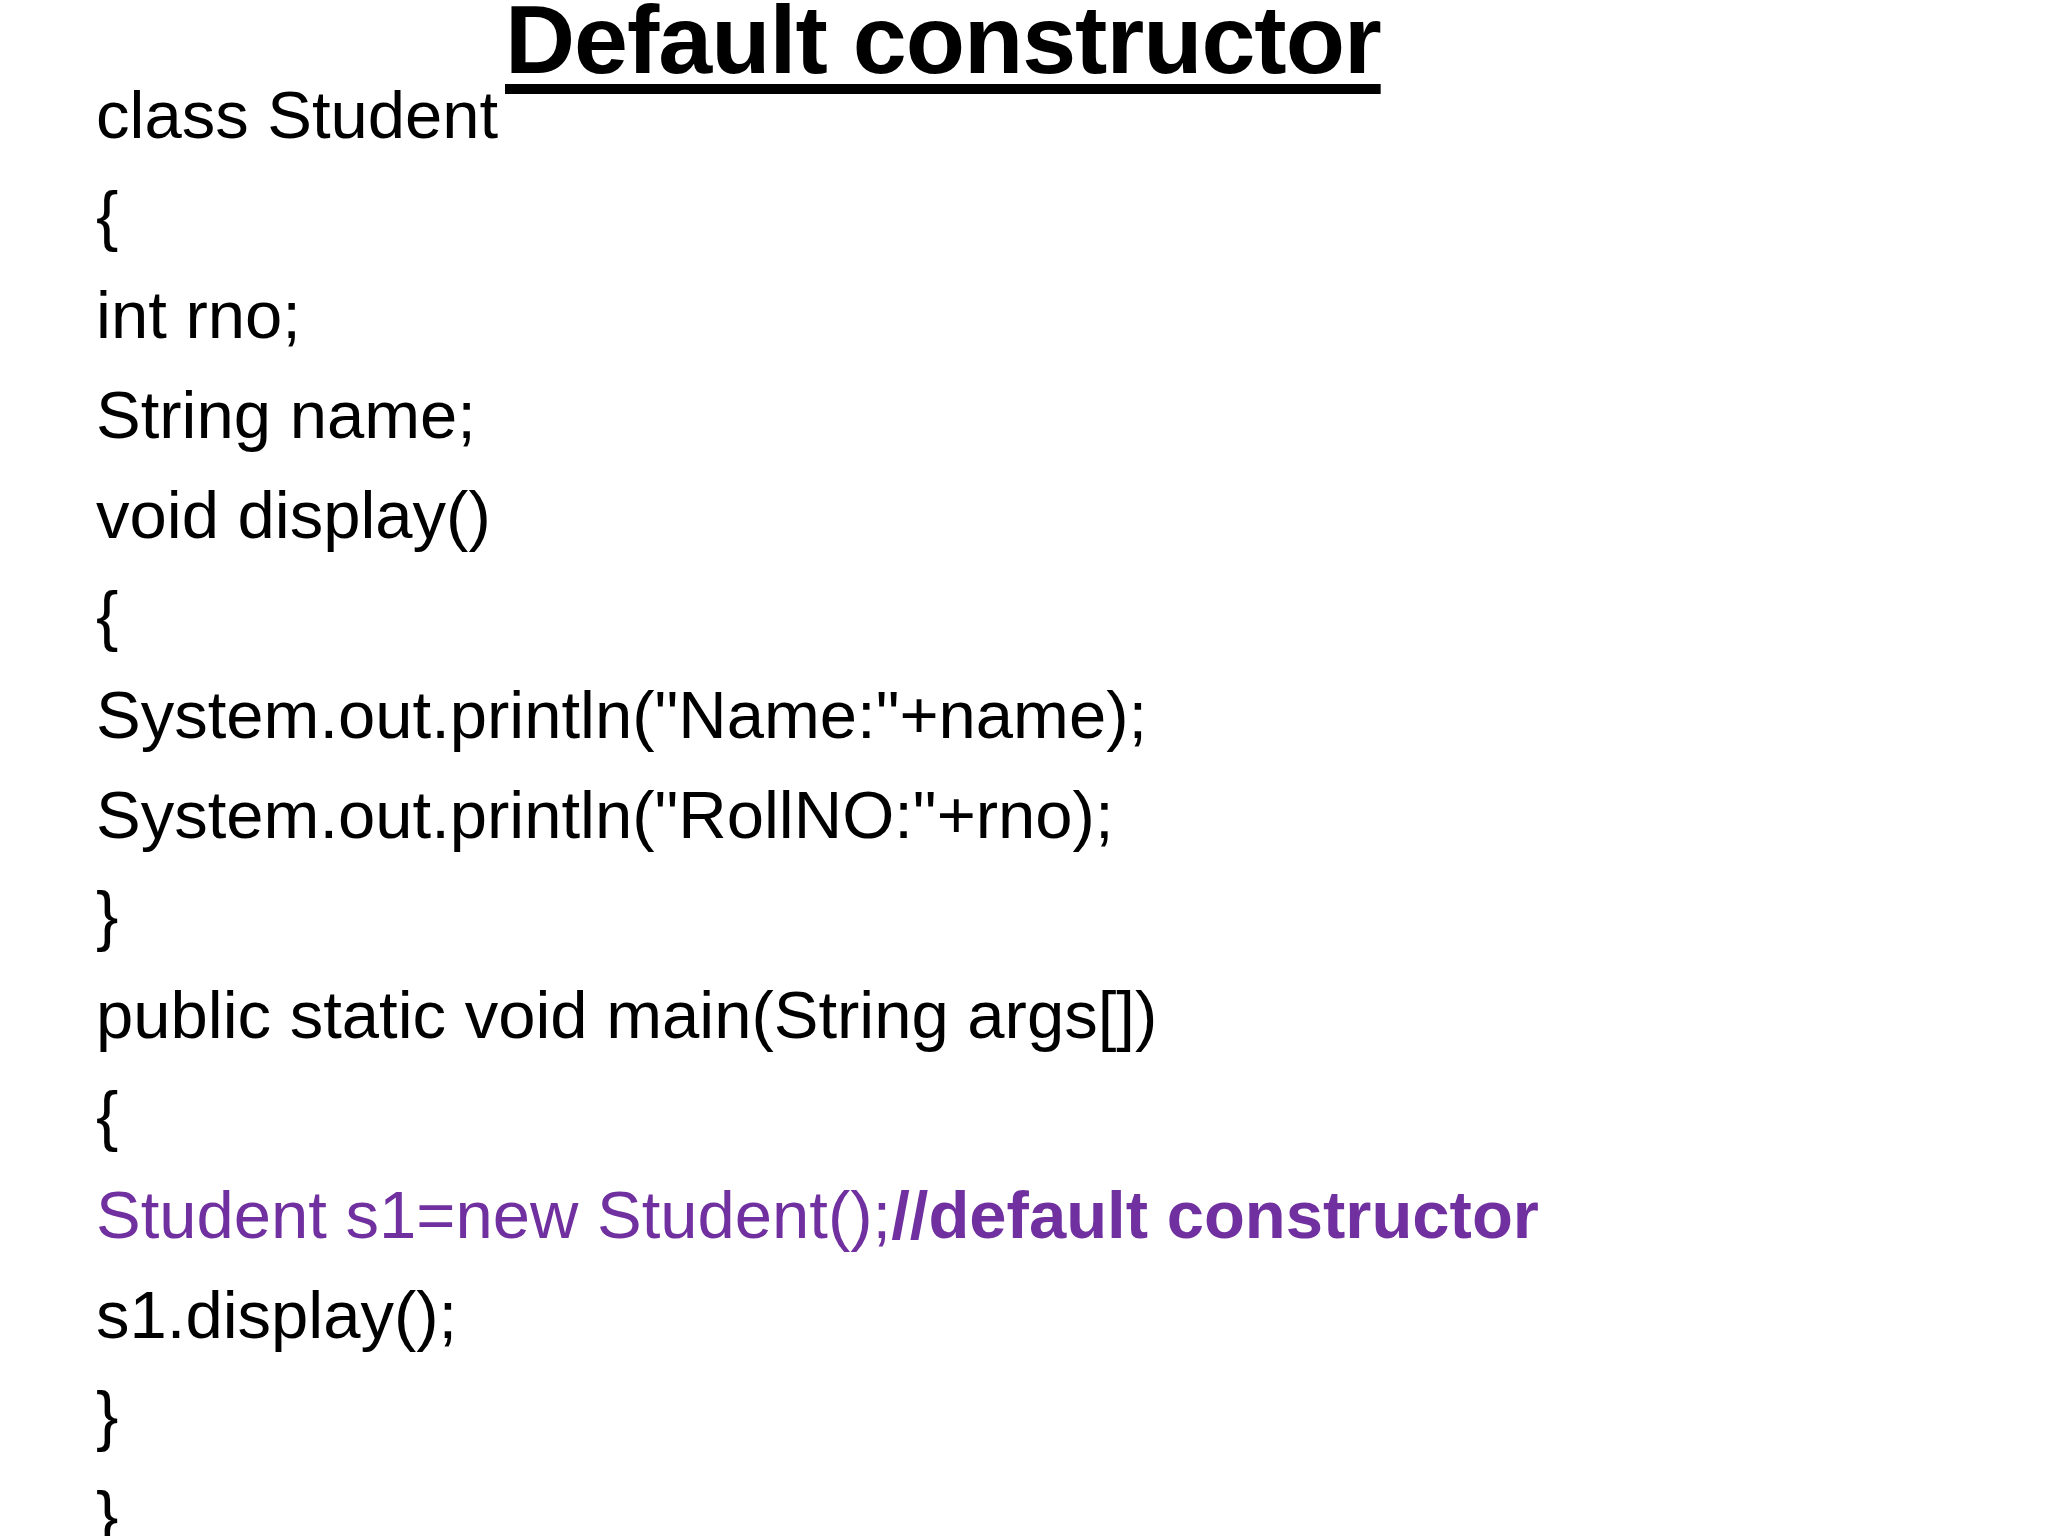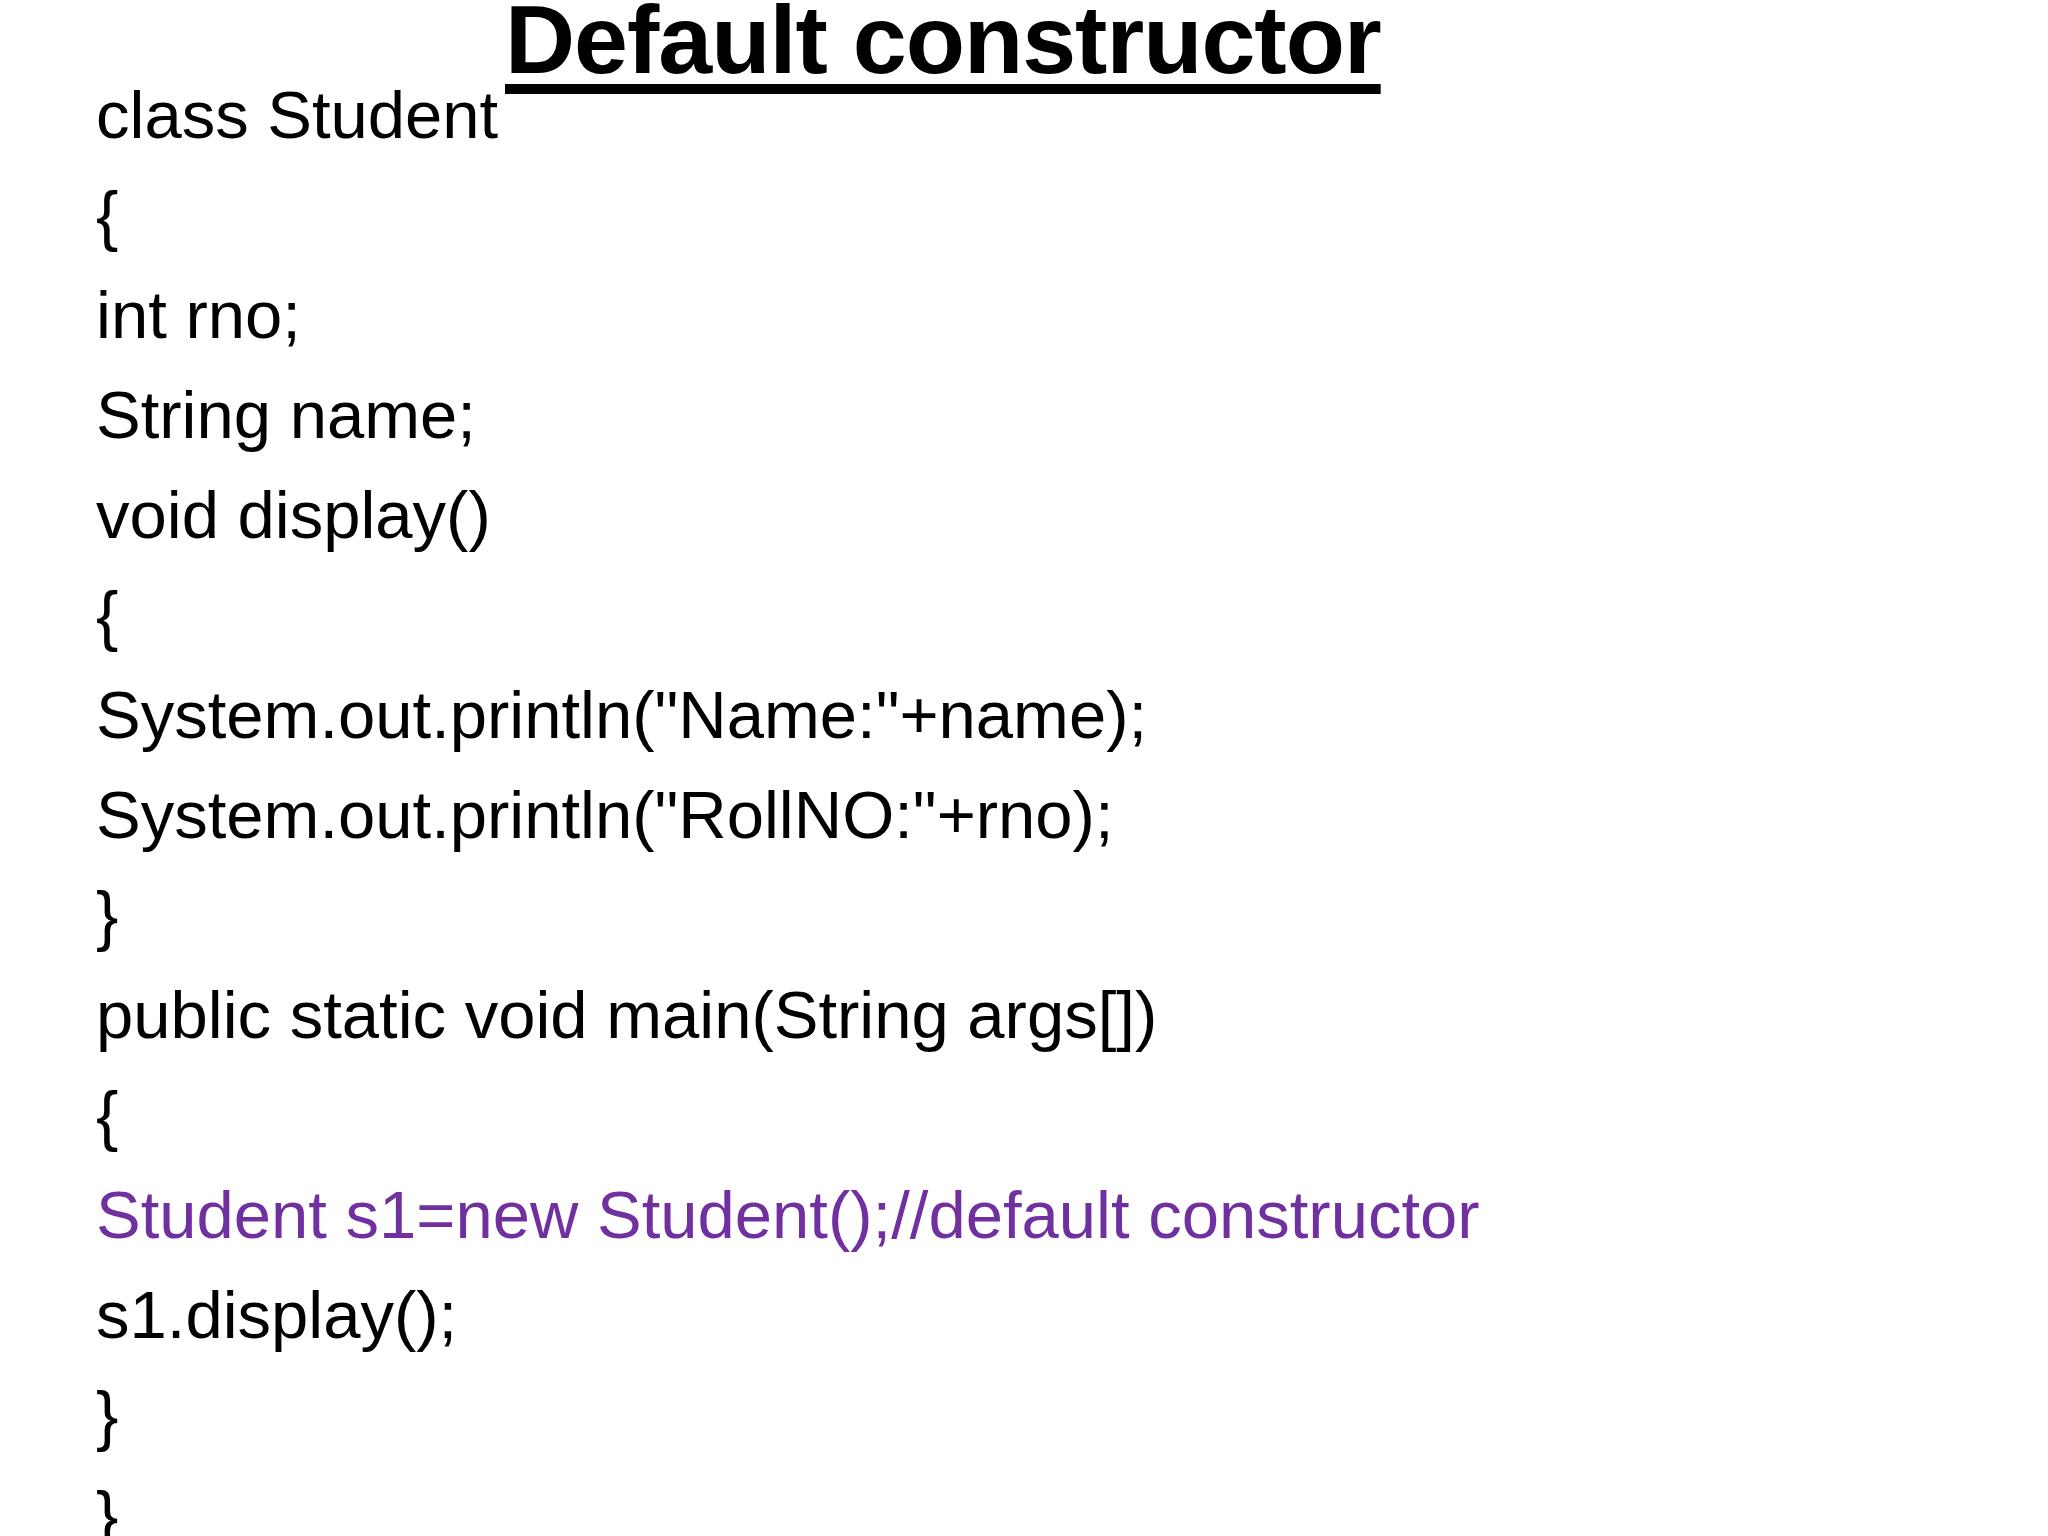--- a/index.html
+++ b/index.html
@@ -48,21 +48,21 @@
   .seg-plain {
     color: #000000;
     font-weight: 400;
   }
   .seg-accent-bold {
     color: var(--accent, #7030A0);
     font-weight: 400;
   }
   .seg-accent {
     color: var(--accent, #7030A0);
-    font-weight: 400;
+    font-weight: 700;
   }
 </style>
 </head>
 <body style="--accent: #7030A0; background: rgb(255, 255, 255);">
 
 <div class="slide">
   <h1 class="title">Default constructor</h1>
   <div class="code" id="code-block"><div class="code-line"><span class="seg-plain">class Student</span></div><div class="code-line"><span class="seg-plain">{</span></div><div class="code-line"><span class="seg-plain">int rno;</span></div><div class="code-line"><span class="seg-plain">String name;</span></div><div class="code-line"><span class="seg-plain">void display()</span></div><div class="code-line"><span class="seg-plain">{</span></div><div class="code-line"><span class="seg-plain">System.out.println("Name:"+name);</span></div><div class="code-line"><span class="seg-plain">System.out.println("RollNO:"+rno);</span></div><div class="code-line"><span class="seg-plain">}</span></div><div class="code-line"><span class="seg-plain">public static void main(String args[])</span></div><div class="code-line"><span class="seg-plain">{</span></div><div class="code-line"><span class="seg-accent-bold">Student s1=new Student();</span><span class="seg-accent">//default constructor</span></div><div class="code-line"><span class="seg-plain">s1.display();</span></div><div class="code-line"><span class="seg-plain">}</span></div><div class="code-line"><span class="seg-plain">}</span></div></div>
 </div>
 

